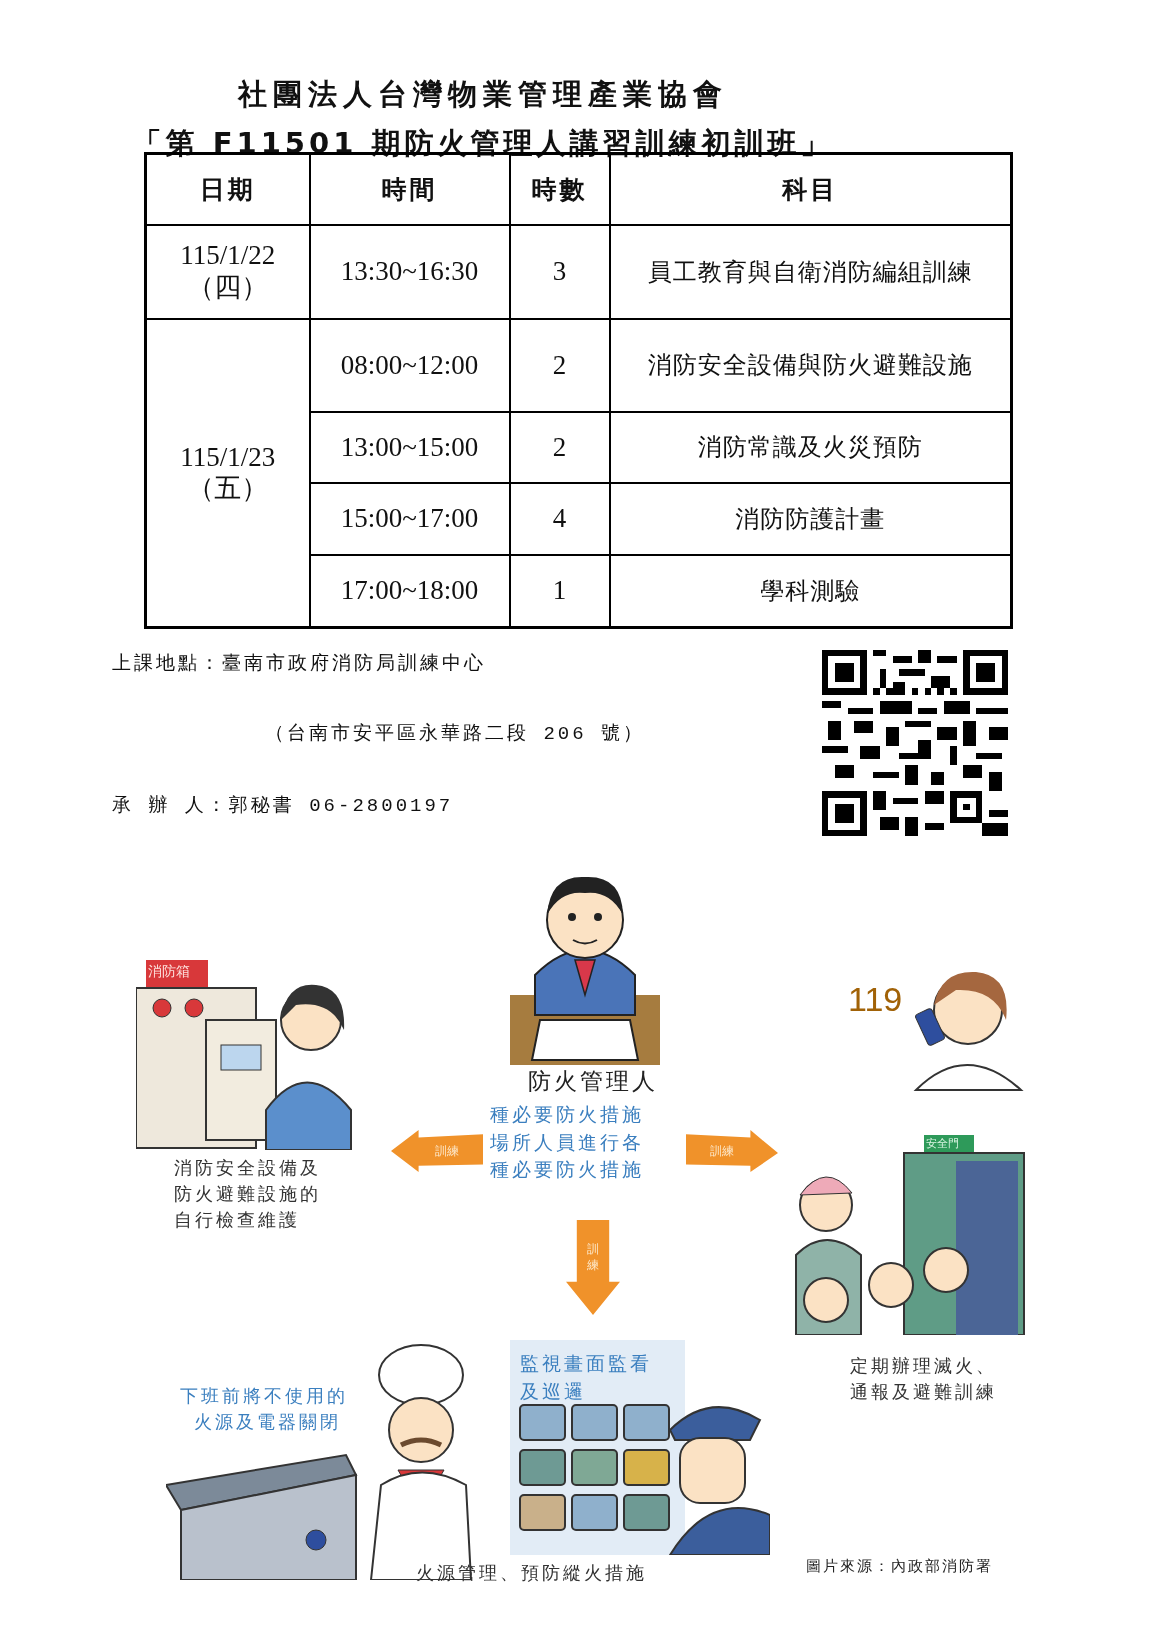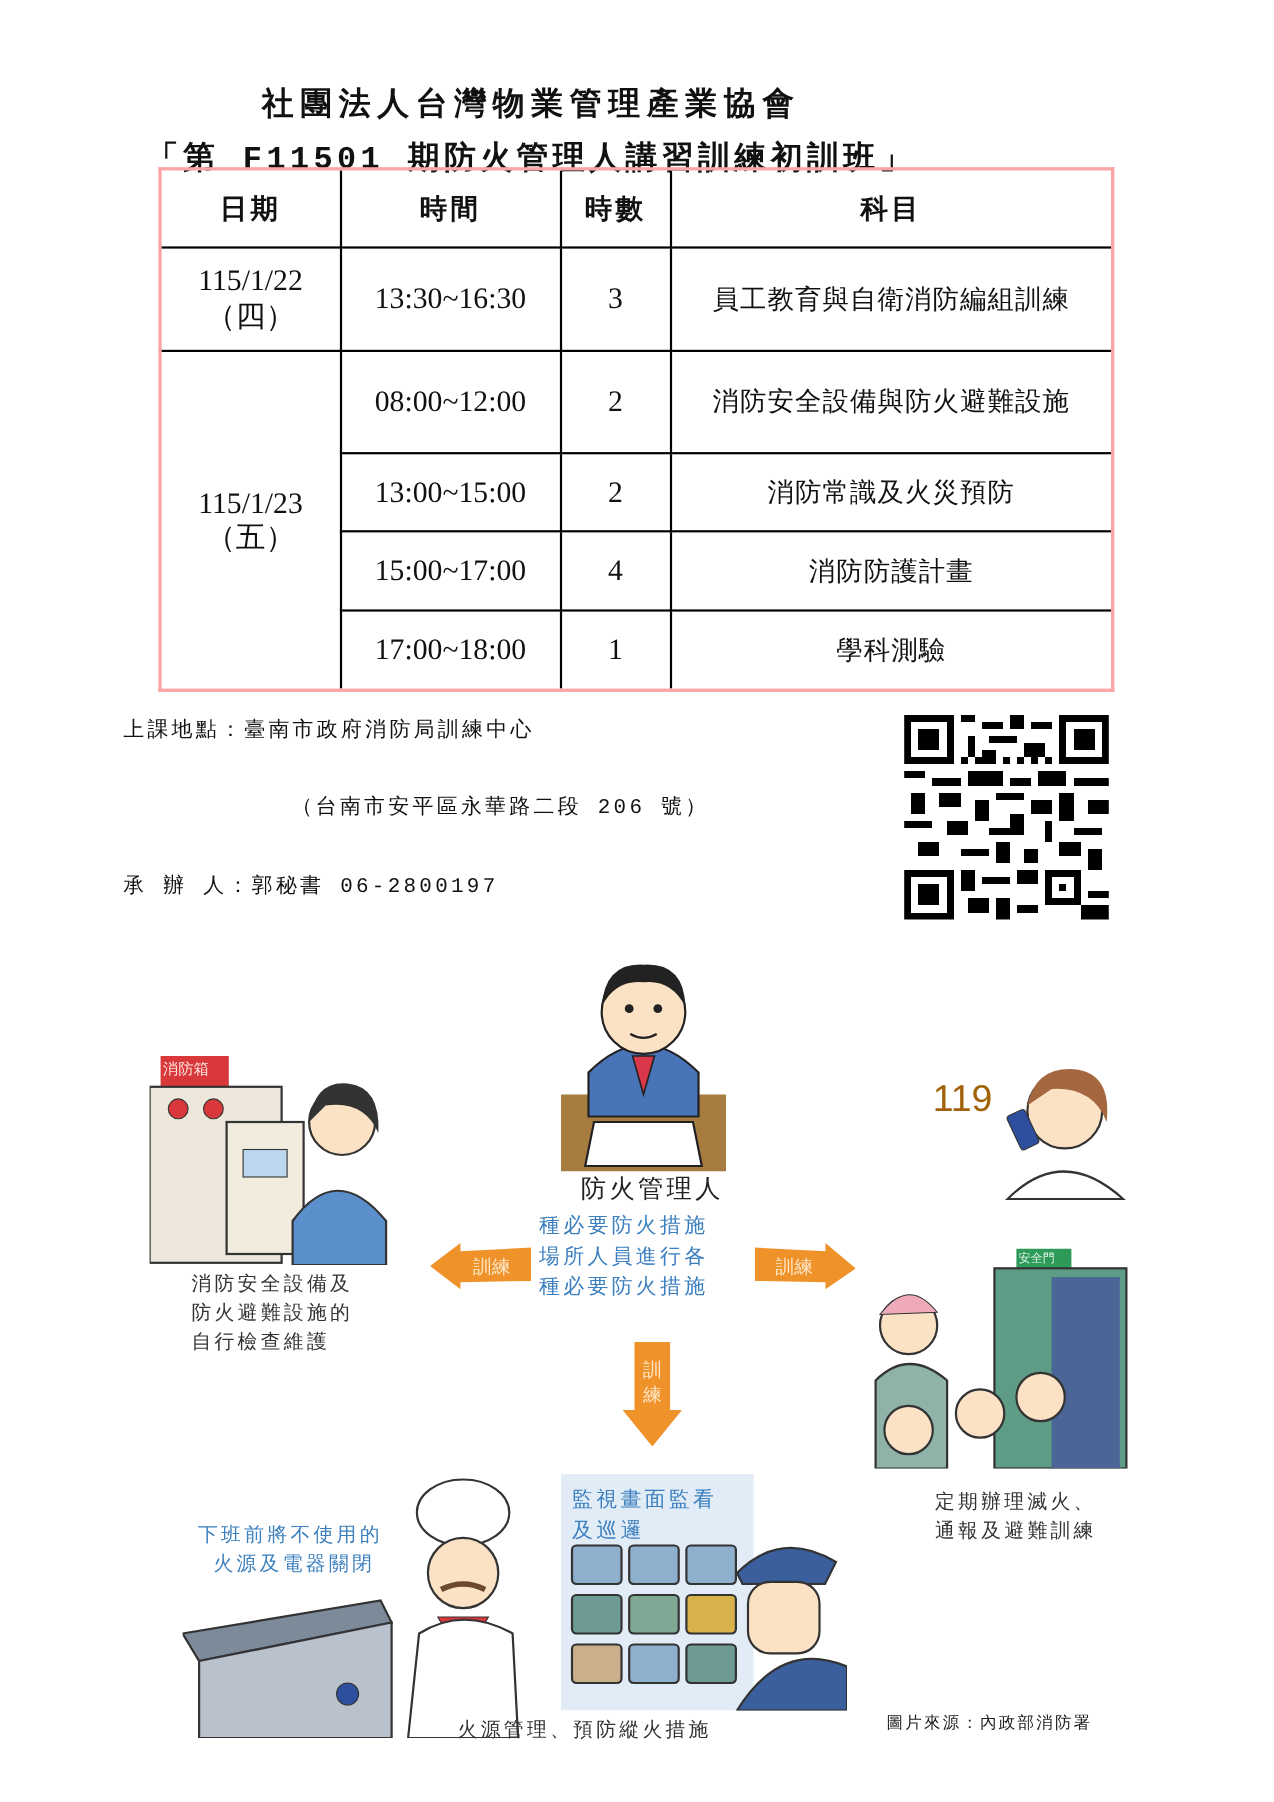--- a/index.html
+++ b/index.html
@@ -4,25 +4,25 @@
 <style>
   * { box-sizing: border-box; margin: 0; padding: 0; }
   html, body { width: 1158px; height: 1638px; background: #ffffff; overflow: hidden; }
   body { position: relative; font-family: "DejaVu Serif", "Liberation Serif", serif; color: #111; }
 
   .title1, .title2 {
     position: absolute; left: 0; width: 966px; text-align: center;
     font-family: "DejaVu Sans", "Liberation Sans", sans-serif; font-weight: bold; color: #111; margin-top: 11px;
   }
   .title1 { top: 64px; font-size: 29px; letter-spacing: 6px; }
-  .title2 { top: 113px; font-size: 29px; letter-spacing: 4px; font-family: Liberation Mono, monospace; }
+  .title2 { top: 113px; font-size: 29px; letter-spacing: 4px; }
 
   table.sched {
     position: absolute; left: 144px; top: 152px; width: 869px; height: 474px;
-    border-collapse: collapse; border: 3px solid #fca5a5; padding-left: 10px;
+    border-collapse: collapse; border: 3px solid #000000; padding-left: 10px;
   }
   table.sched td, table.sched th {
     border: 2px solid #000; text-align: center; vertical-align: middle;
     font-family: "Liberation Serif", "DejaVu Serif", serif; font-size: 27px; font-weight: normal;
   }
   table.sched th { font-family: "DejaVu Sans", "Liberation Sans", sans-serif; font-weight: bold; font-size: 25px; letter-spacing: 3px; }
   table.sched td.subj { font-family: "DejaVu Sans", "Liberation Sans", sans-serif; font-size: 24px; letter-spacing: 1px; }
   table.sched td.date { line-height: 1.15; }
   .col-date { width: 164px; } .col-time { width: 200px; margin-left: 32px; } .col-hrs { width: 100px; }
   tr.head { height: 71px; } tr.r1 { height: 94px; } tr.r2 { height: 93px; } tr.r3 { height: 71px; } tr.r4 { height: 72px; } tr.r5 { height: 73px; }
@@ -30,21 +30,21 @@
   .info { position: absolute; left: 112px; font-size: 19px; font-family: Liberation Mono, monospace; letter-spacing: 3px; white-space: nowrap; }
   .info.loc { top: 650px; }
   .info.addr { top: 720px; left: 265px; }
   .info.contact { top: 792px; }
 
   .qr { position: absolute; left: 822px; top: 650px; width: 186px; height: 186px; background: #fff; }
 
   .illus { position: absolute; left: 126px; top: 845px; width: 920px; height: 740px; background: #fff; }
   .caption { position: absolute; font-family: "DejaVu Serif", "Liberation Serif", serif; font-size: 18px; color: #333; letter-spacing: 3px; line-height: 1.45; white-space: nowrap; }
   .caption.blue { color: #3b7fbf; font-size: 19px; }
-  .arrow { position: absolute; background: #f0922a; color: #fde7c8; font-family: "DejaVu Sans", sans-serif; font-size: 17px; display: flex; align-items: center; justify-content: center; }
+  .arrow { position: absolute; background: #f0922a; color: #fde7c8; font-family: "DejaVu Sans", sans-serif; font-size: 12px; display: flex; align-items: center; justify-content: center; }
   .src { position: absolute; font-size: 15px; color: #222; letter-spacing: 2px; white-space: nowrap; font-family: "DejaVu Serif", serif; }
 </style>
 </head>
 <body>
 
 <div class="title1">社團法人台灣物業管理產業協會</div>
 <div class="title2">「第 F11501 期防火管理人講習訓練初訓班」</div>
 
 <table class="sched">
   <tbody>

